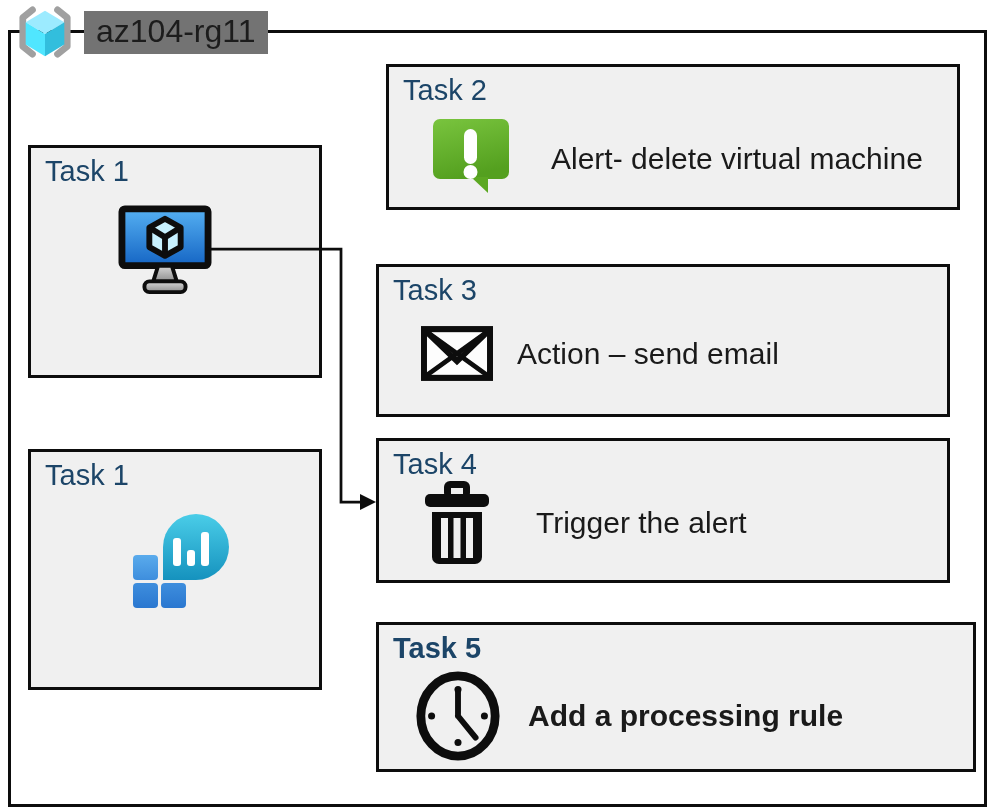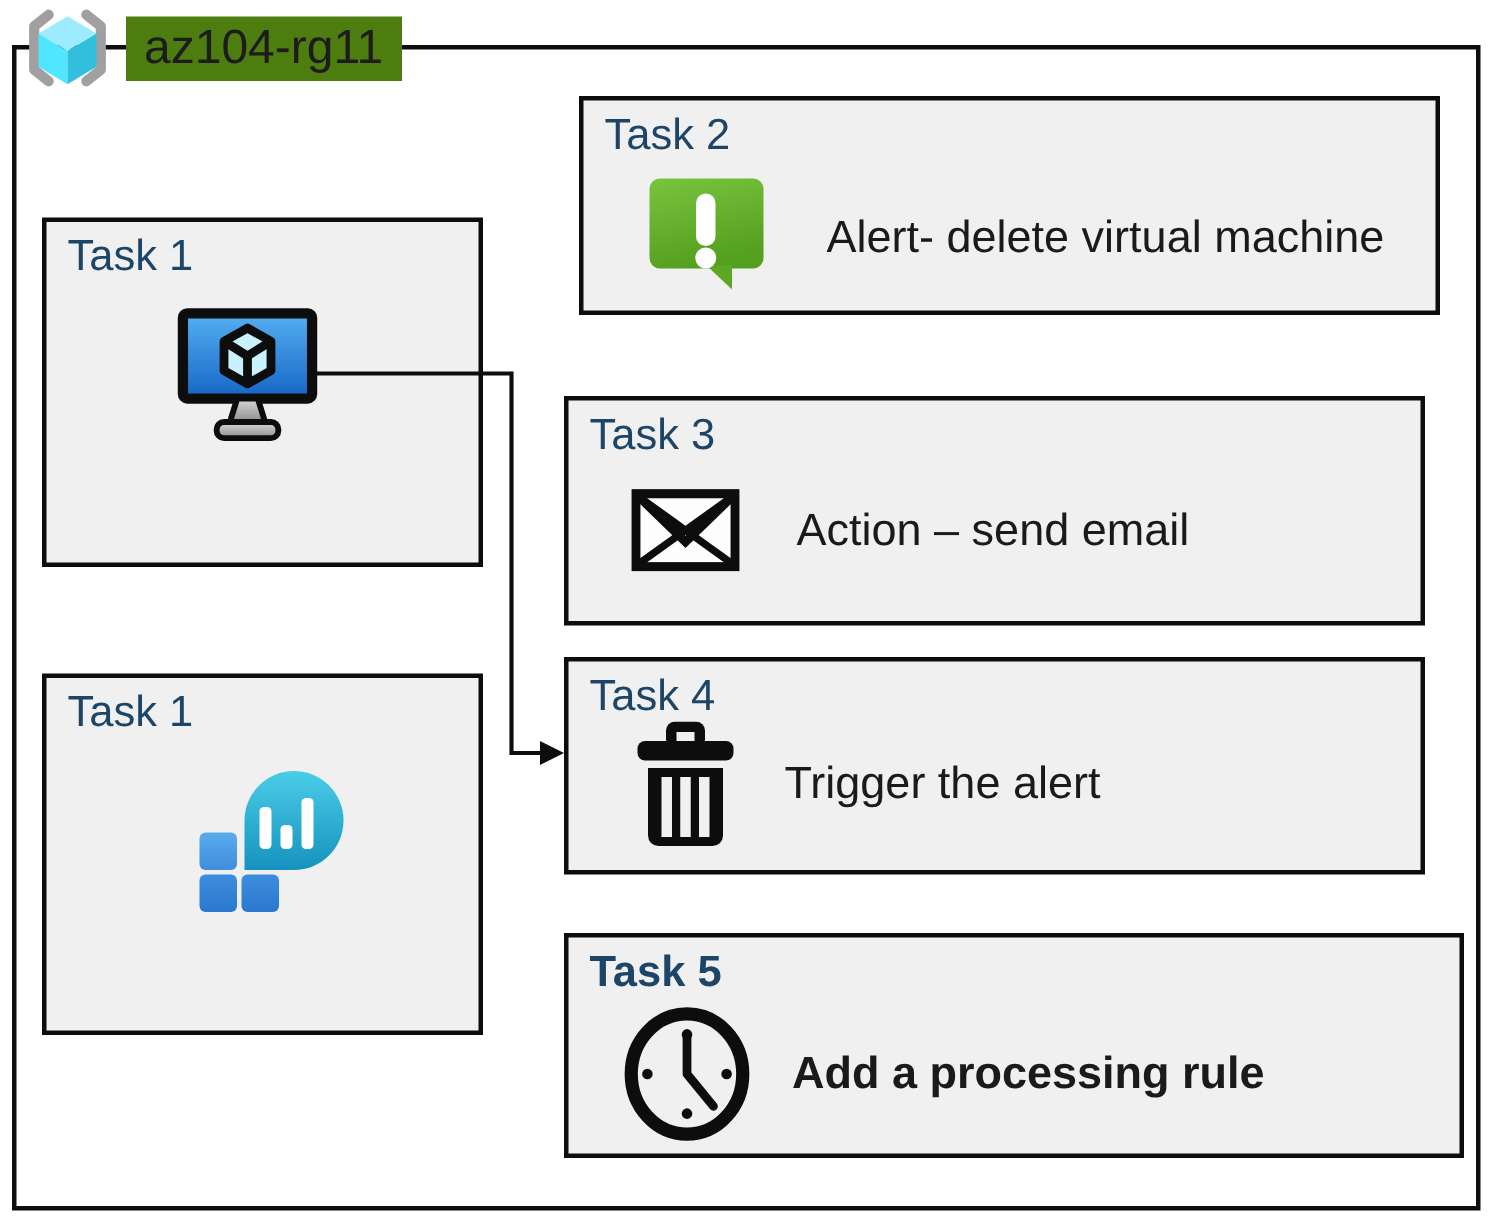--- a/index.html
+++ b/index.html
@@ -9,21 +9,21 @@
   }
   .outer-border{
     position:absolute;left:8px;top:30px;width:979px;height:777px;
     border:3px solid #0d0d0d;box-sizing:border-box;background:transparent;
   }
   .header{
     position:absolute;left:12px;top:4px;height:56px;display:flex;align-items:center;z-index:4;
   }
   .header .rg-icon{width:66px;height:56px;flex:0 0 auto;}
   .header .rg-title{
-    font-size:32px;color:#1c1c1c;background:#4d7c0f;padding:2px 12px 4px 12px;margin-left:6px;
+    font-size:32px;color:#1c1c1c;background:#737373;padding:2px 12px 4px 12px;margin-left:6px;
     white-space:nowrap;
   }
   .task{
     position:absolute;background:#f0f0f0;border:3px solid #0d0d0d;box-sizing:border-box;
   }
   .task-title{
     position:absolute;left:14px;top:7px;font-size:29px;color:#1c4568;white-space:nowrap;
   }
   .row{position:absolute;display:flex;align-items:center;}
   .row .label{font-size:30px;color:#1a1a1a;white-space:nowrap;}
@@ -121,34 +121,34 @@
         <polygon points="40,60 57,60 57,76" fill="#5ca822"></polygon>
         <rect x="33" y="12" width="13" height="35" rx="6.5" fill="#ffffff"></rect>
         <circle cx="39.5" cy="55" r="7" fill="#ffffff"></circle>
       </svg>
       <span class="label">Alert- delete virtual machine</span>
     </div>
   </div>
 
   <div class="task" id="task3">
     <span class="task-title">Task 3</span>
-    <div class="row" style="left:42px;top:59px;gap:38px;">
+    <div class="row" style="left:42px;top:59px;gap:24px;">
       <svg width="72" height="55" viewBox="0 0 74 56">
         <rect x="3" y="3" width="68" height="50" fill="#fdfdfd" stroke="#0d0d0d" stroke-width="6"></rect>
         <path d="M5 51 L69 5 M5 5 L69 51" fill="none" stroke="#0d0d0d" stroke-width="5"></path>
         <path d="M5 5 L37 36 L69 5" fill="none" stroke="#0d0d0d" stroke-width="6"></path>
         <rect x="3" y="3" width="68" height="50" fill="none" stroke="#0d0d0d" stroke-width="6"></rect>
       </svg>
       <span class="label">Action – send email</span>
     </div>
   </div>
 
   <div class="task" id="task4">
     <span class="task-title">Task 4</span>
-    <div class="row" style="left:42px;top:40px;gap:30px;">
+    <div class="row" style="left:42px;top:40px;gap:43px;">
       <svg width="72" height="84" viewBox="0 0 72 84">
         <rect x="23" y="0" width="26" height="18" rx="6" fill="#0d0d0d"></rect>
         <rect x="30" y="7" width="12" height="9" fill="#f0f0f0"></rect>
         <rect x="4" y="13" width="64" height="13" rx="5" fill="#0d0d0d"></rect>
         <path d="M11 31 h50 v45 a7 7 0 0 1 -7 7 h-36 a7 7 0 0 1 -7 -7 Z" fill="#0d0d0d"></path>
         <rect x="20" y="37" width="7" height="40" fill="#f0f0f0"></rect>
         <rect x="32.5" y="37" width="7" height="40" fill="#f0f0f0"></rect>
         <rect x="45" y="37" width="7" height="40" fill="#f0f0f0"></rect>
       </svg>
       <span class="label">Trigger the alert</span>

